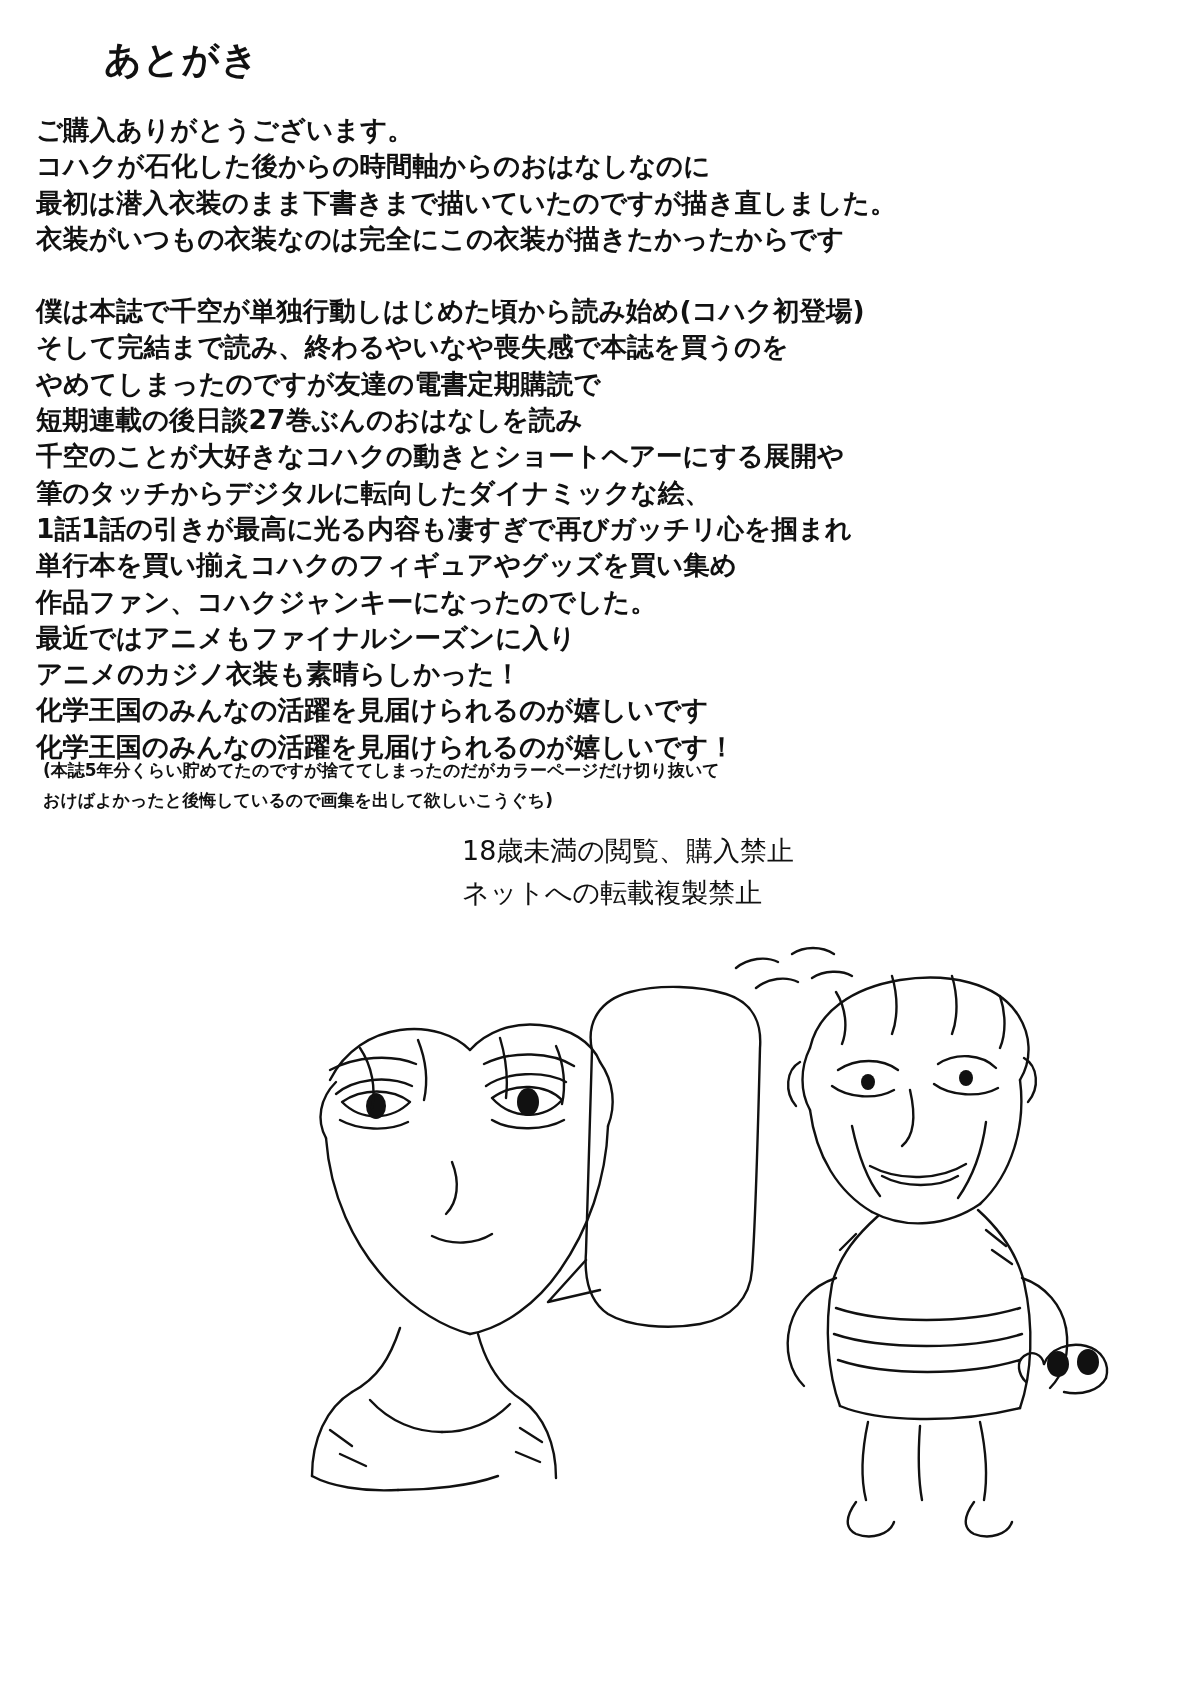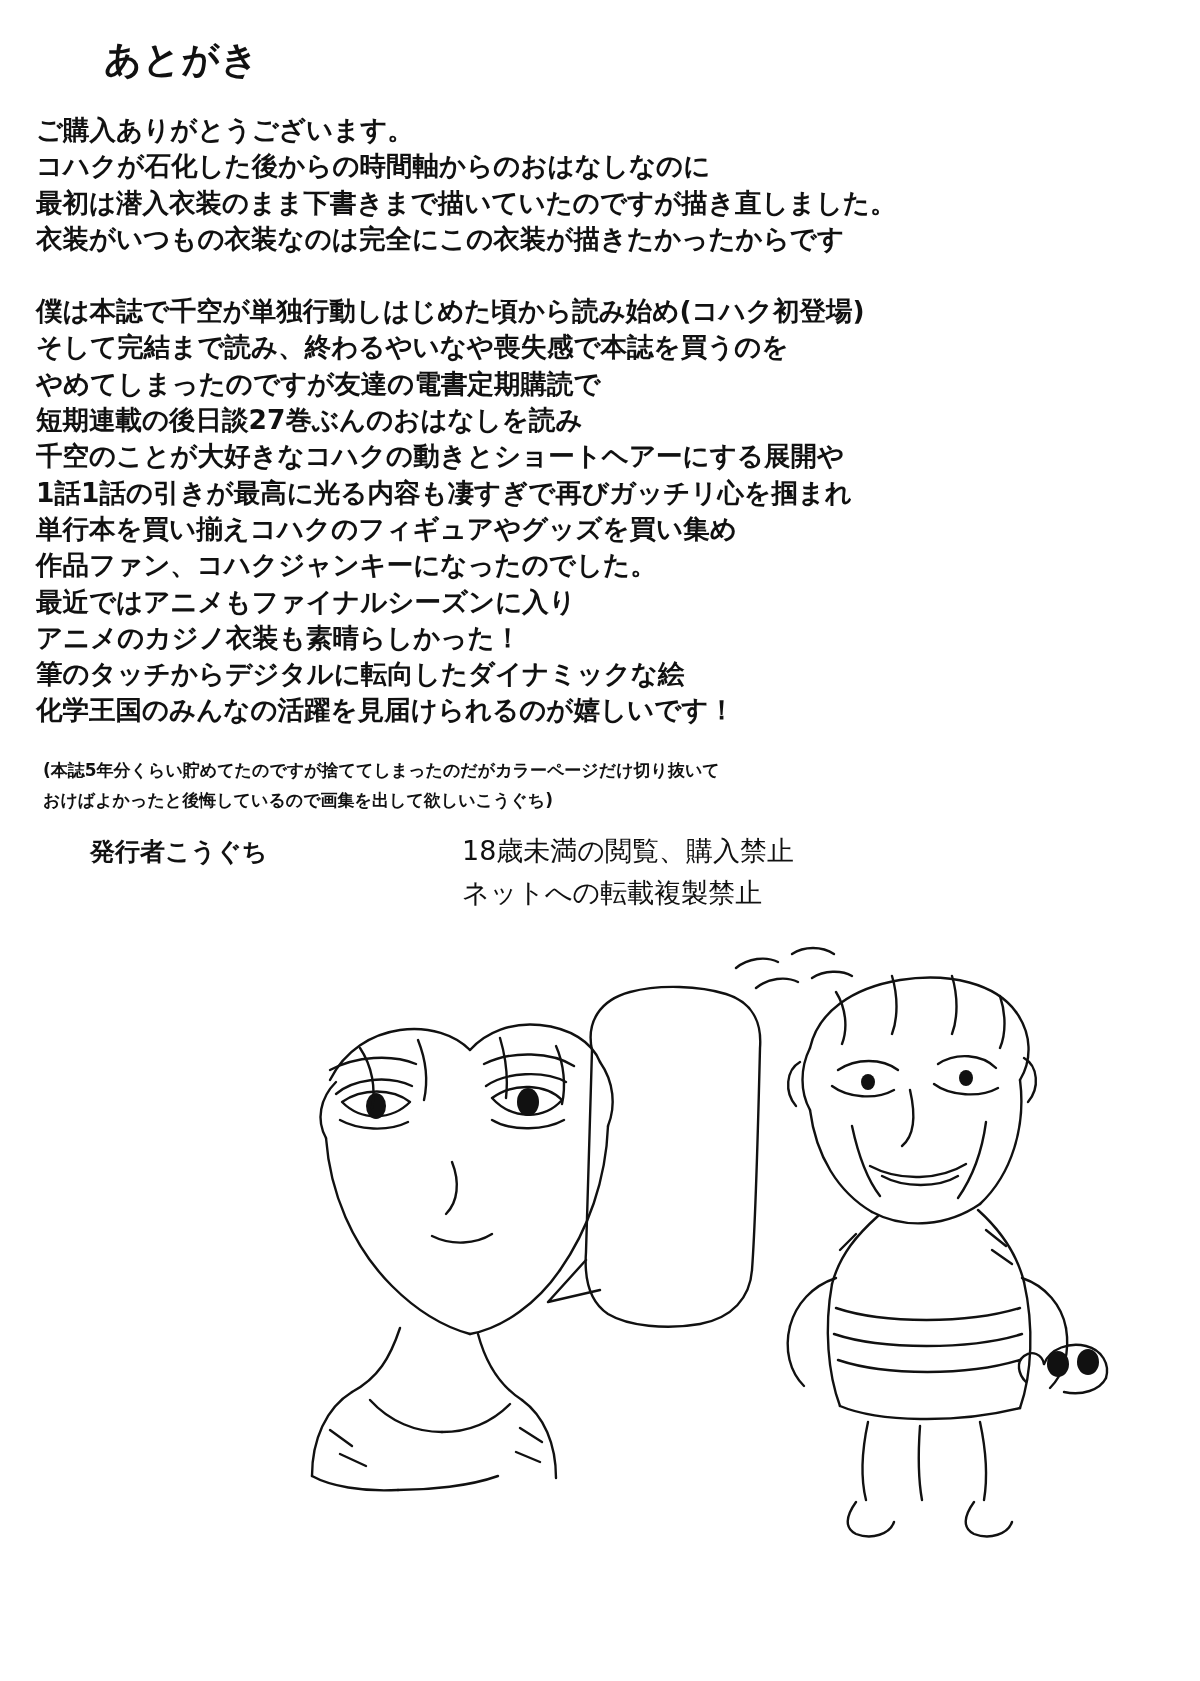--- a/index.html
+++ b/index.html
@@ -120,36 +120,36 @@
     <p>最初は潜入衣装のまま下書きまで描いていたのですが描き直しました。</p>
     <p>衣装がいつもの衣装なのは完全にこの衣装が描きたかったからです</p>
 
     <div class="para-gap"></div>
 
     <p>僕は本誌で千空が単独行動しはじめた頃から読み始め(コハク初登場)</p>
     <p>そして完結まで読み、終わるやいなや喪失感で本誌を買うのを</p>
     <p>やめてしまったのですが友達の電書定期購読で</p>
     <p>短期連載の後日談27巻ぶんのおはなしを読み</p>
     <p>千空のことが大好きなコハクの動きとショートヘアーにする展開や</p>
+    <p>筆のタッチからデジタルに転向したダイナミックな絵、</p>
     <p>1話1話の引きが最高に光る内容も凄すぎで再びガッチリ心を掴まれ</p>
     <p>単行本を買い揃えコハクのフィギュアやグッズを買い集め</p>
     <p>作品ファン、コハクジャンキーになったのでした。</p>
     <p>最近ではアニメもファイナルシーズンに入り</p>
     <p>アニメのカジノ衣装も素晴らしかった！</p>
-    <p>筆のタッチからデジタルに転向したダイナミックな絵</p>
+    <p>化学王国のみんなの活躍を見届けられるのが嬉しいです</p>
     <p>化学王国のみんなの活躍を見届けられるのが嬉しいです！</p>
   </div>
 
   <div class="note">
     <p>(本誌5年分くらい貯めてたのですが捨ててしまったのだがカラーページだけ切り抜いて</p>
     <p>おけばよかったと後悔しているので画集を出して欲しいこうぐち)</p>
   </div>
 
   <div class="colophon">
-    <p>発行者こうぐち</p>
   </div>
 
   <div class="warning">
     <p>18歳未満の閲覧、購入禁止</p>
     <p>ネットへの転載複製禁止</p>
   </div>
 
   <div class="illustration">
     <svg width="1200" height="740" viewBox="0 0 1200 740" xmlns="http://www.w3.org/2000/svg">
       <g fill="none" stroke="#111111" stroke-width="2.4" stroke-linecap="round" stroke-linejoin="round">

